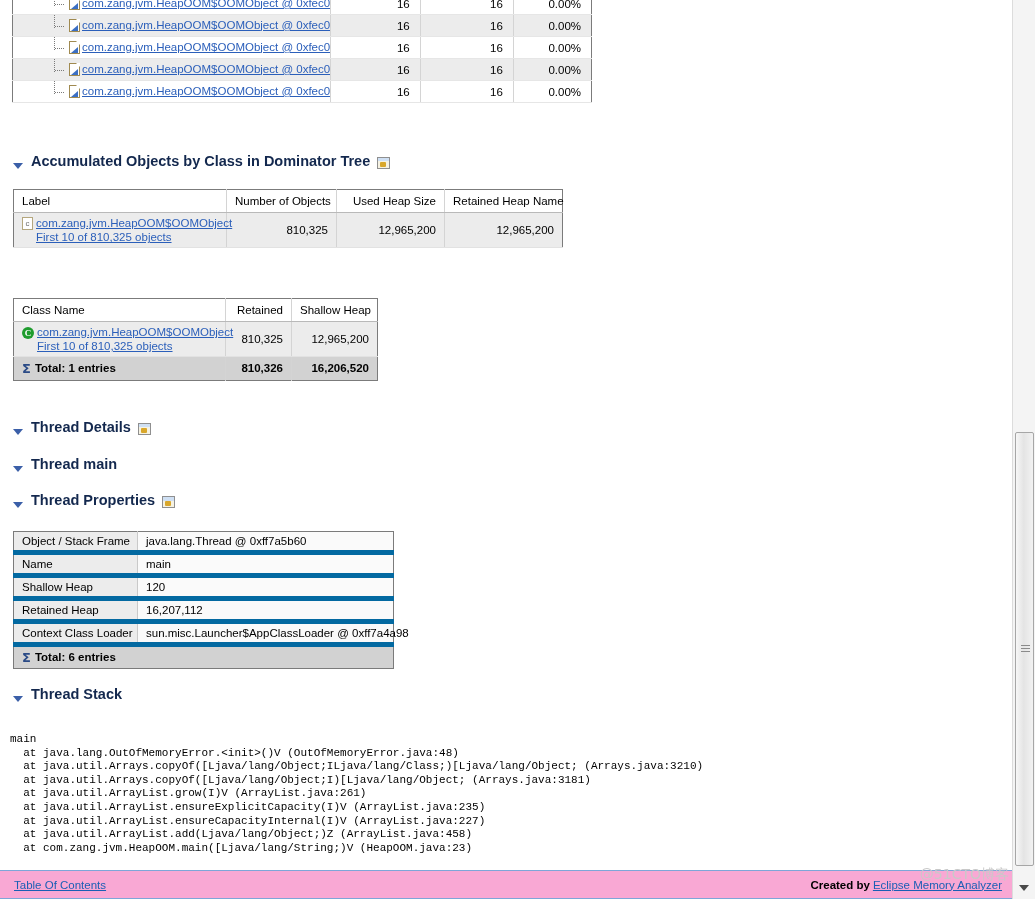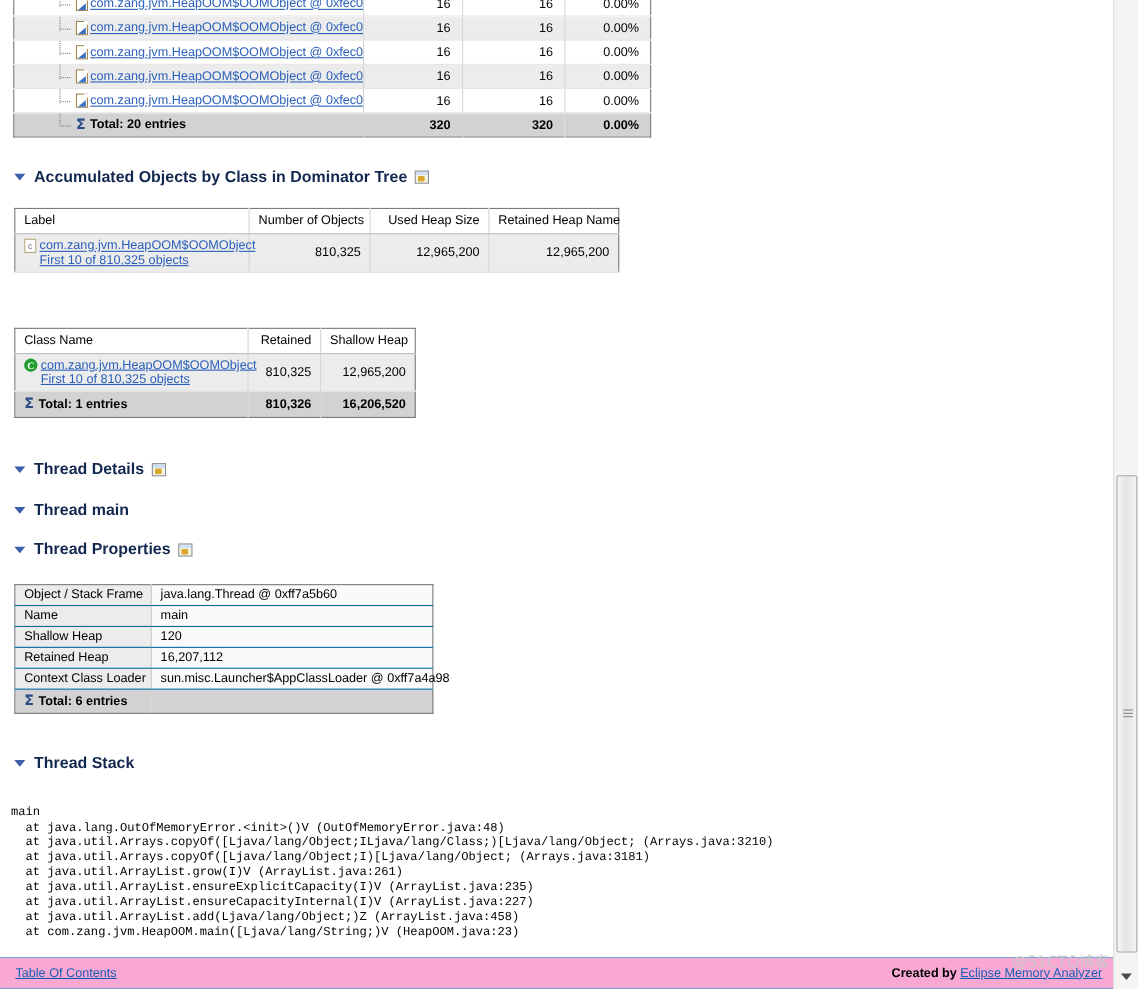--- a/index.html
+++ b/index.html
@@ -117,21 +117,21 @@
     margin-right: 4px; vertical-align: middle;
     font-family: "DejaVu Sans", sans-serif;
   }
   a.lnk {
     color: #2b5fba; text-decoration: underline; cursor: pointer;
   }
 
   
   .section-head {
     position: absolute;
-    display: flex; align-items: center;
+    display: flex; align-items: flex-end;
     font-size: 14.5px; font-weight: bold; color: #13284e;
     white-space: nowrap;
   }
   .tri {
     width: 0; height: 0;
     border-left: 5px solid transparent;
     border-right: 5px solid transparent;
     border-top: 6px solid #3b5fa8;
     margin-right: 8px;
   }
@@ -177,21 +177,21 @@
     border-top: 1px solid #9a9a9a; border-bottom: none;
     vertical-align: middle;
   }
   .sub-line { display: block; margin-top: 1px; }
 
   
   table.props { border: 1px solid #7b7b7b; }
   table.props td {
     font-size: 11.5px; color: #000;
     padding: 3px 8px; height: 19px;
-    border-bottom: 1px solid #0369a1;
+    border-bottom: 5px solid #0369a1;
     white-space: nowrap;
   }
   table.props td.k {
     background: #ececec; width: 124px;
     border-right: 1px solid #c9c9c9;
   }
   table.props td.v { background: #fafafa; }
   table.props tr.total td {
     background: #d2d2d2; font-weight: bold;
     border-top: 1px solid #9a9a9a; border-bottom: none;
@@ -311,28 +311,20 @@
             <td class="num">0.00%</td>
           </tr>
           <tr class="plain">
             <td>
               <span class="tree-ind"></span><span class="tree-line"></span><span class="ico ico-doc"></span><a class="lnk">com.zang.jvm.HeapOOM$OOMObject @ 0xfec00130</a>
             </td>
             <td class="num">16</td>
             <td class="num">16</td>
             <td class="num">0.00%</td>
           </tr>
-          <tr class="total">
-            <td>
-              <span class="tree-ind"></span><span class="tree-line last"></span><span class="ico-sigma">Σ</span><span>Total: 20 entries</span>
-            </td>
-            <td class="num">320</td>
-            <td class="num">320</td>
-            <td class="num">0.00%</td>
-          </tr>
         </tbody>
       </table>
     </div>
 
     <div class="section-head" style="left:13px; top:153px;">
       <span class="tri"></span>
       <span>Accumulated Objects by Class in Dominator Tree</span>
       <span class="ico-win"></span>
     </div>
 

